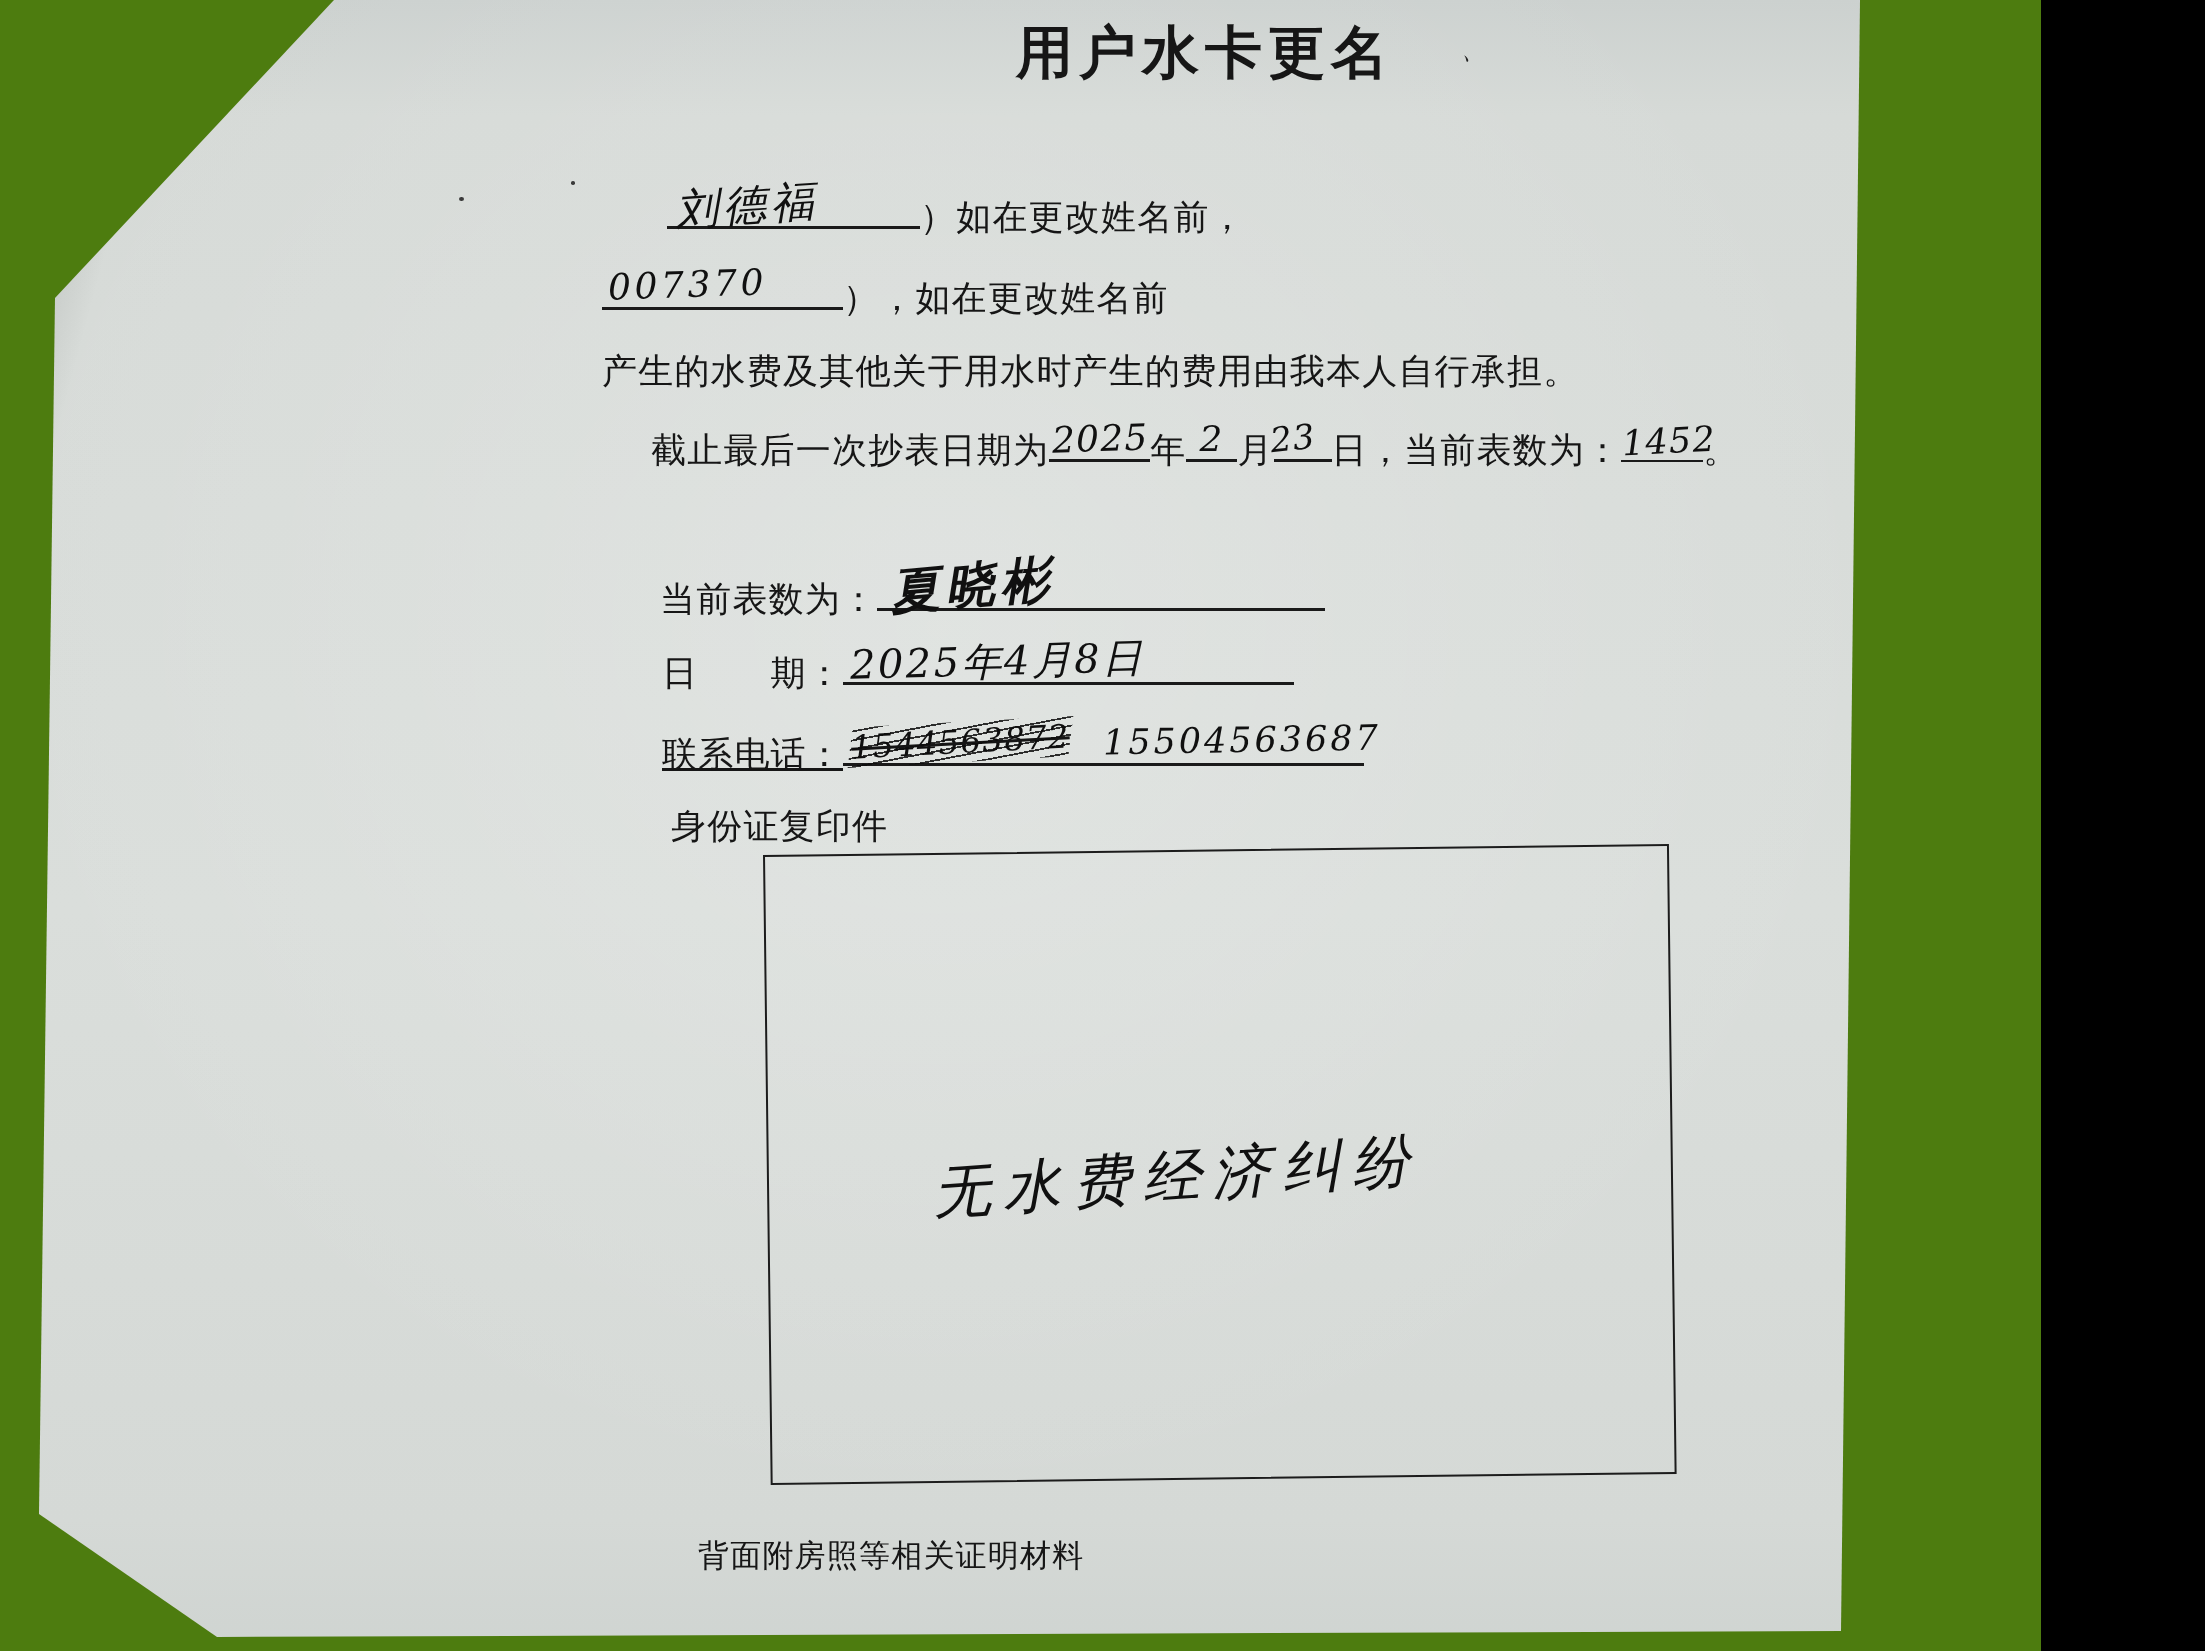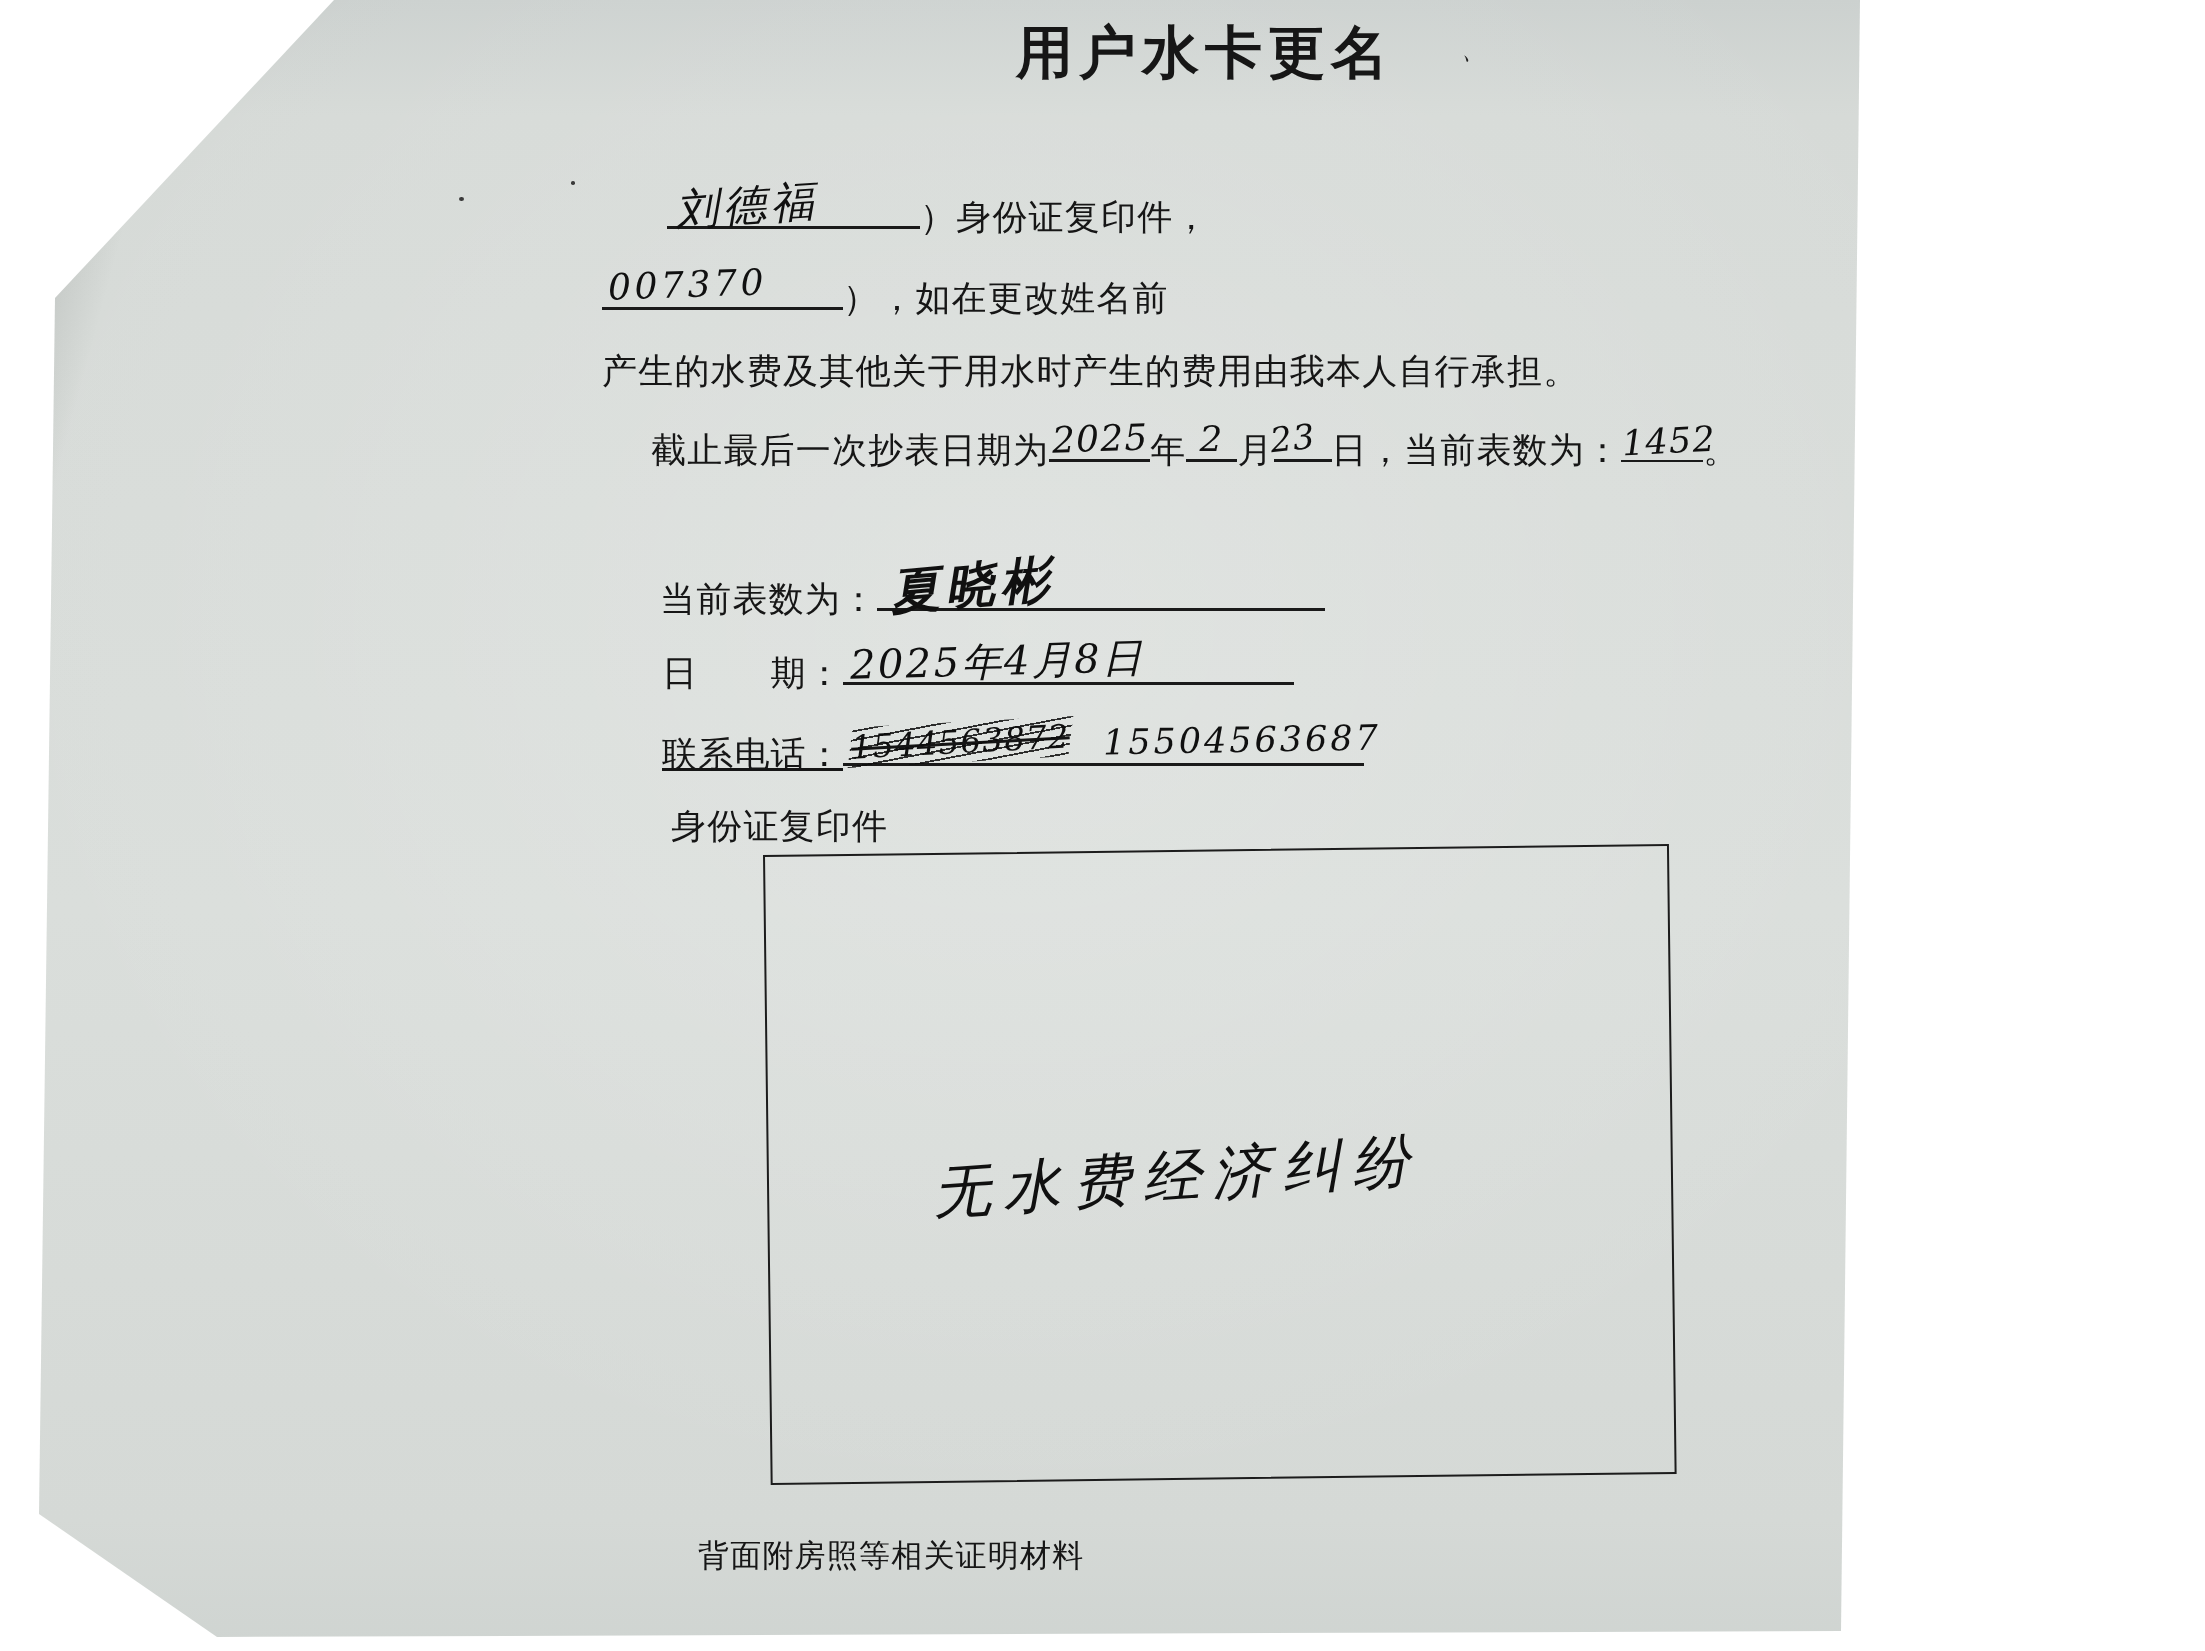--- a/index.html
+++ b/index.html
@@ -1,16 +1,16 @@
 <!DOCTYPE html>
 <html style="font-size:9.6px"><head>
 <meta charset="utf-8">
 <style>
   html,body{margin:0;padding:0;background:#000;}
-  #stage{position:relative;width:2205px;height:1652px;background:#ffffff;overflow:hidden;
+  #stage{position:relative;width:2041px;height:1652px;background:#4d7c0f;overflow:hidden;
          font-family:"Liberation Sans",sans-serif;}
   
   #paper{position:absolute;inset:0;
          clip-path:polygon(334px 0px,1860px 0px,1841px 1631px,217px 1637px,39px 1514px,55px 298px);
          background:
            radial-gradient(ellipse at 46% 38%, rgba(255,255,255,0.20), rgba(255,255,255,0) 62%),
            linear-gradient(105deg, rgba(40,44,42,0.30) 0%, rgba(0,0,0,0) 7%),
            linear-gradient(-78deg, rgba(40,44,42,0.22) 0%, rgba(0,0,0,0) 5%),
            linear-gradient(180deg,#ccd1cf 0%,#d6dad7 7%,#dadedb 55%,#d5d9d6 92%,#cfd4d1 100%);
   }
@@ -37,21 +37,21 @@
 <div id="stage">
   <div id="paper">
 
     <div class="line bold" style="top:19px;left:1016px;font-size:57px;letter-spacing:6px;">用户水卡更名</div>
     <div class="line" style="top:37px;left:1463px;font-size:26.5px;transform:rotate(16deg);color:#222;">、</div>
 
     <div class="speck" style="left:459px;top:197px;width:4.8px;height:4.2px;"></div>
     <div class="speck" style="left:571px;top:181px;width:3.6px;height:3.6px;"></div>
 
     <div class="line" style="top:191px;left:667px;">
-      <span class="ul" style="width:253px;"><span class="hw" style="font-size:43px;left:8.4px;bottom:-1.2px;transform:rotate(-4deg);letter-spacing:4.8px;">刘德福</span></span><span>）身份证复印件，</span>
+      <span class="ul" style="width:253px;"><span class="hw" style="font-size:43px;left:8.4px;bottom:-1.2px;transform:rotate(-4deg);letter-spacing:4.8px;">刘德福</span></span><span>）如在更改姓名前，</span>
     </div>
 
     <div class="line" style="top:272px;left:602px;">
       <span class="ul" style="width:241px;"><span class="hw" style="font-size:36px;left:6px;bottom:3.6px;transform:rotate(-2deg);letter-spacing:3.6px;">007370</span></span><span>），如在更改姓名前</span>
     </div>
 
     <div class="line" style="top:350px;left:602px;">产生的水费及其他关于用水时产生的费用由我本人自行承担。</div>
 
     <div class="line" style="top:424px;left:651px;">
       <span>截止最后一次抄表日期为</span><span class="ul" style="width:101px;"><span class="hw" style="font-size:36px;left:2.4px;bottom:2.4px;transform:rotate(-2deg);">2025</span></span><span>年</span><span class="ul" style="width:51px;"><span class="hw" style="font-size:36px;left:13.2px;bottom:2.4px;">2</span></span><span>月</span><span class="ul" style="width:58px;"><span class="hw" style="font-size:34px;left:-3.6px;bottom:3.6px;transform:rotate(-6deg);">23</span></span><span>日，</span><span>当前表数为：</span><span class="ul" style="width:82px;border-bottom-width:2.4px;"><span class="hw" style="font-size:35px;left:1.2px;bottom:1.2px;transform:rotate(-3deg);">1452</span></span><span>。</span>

